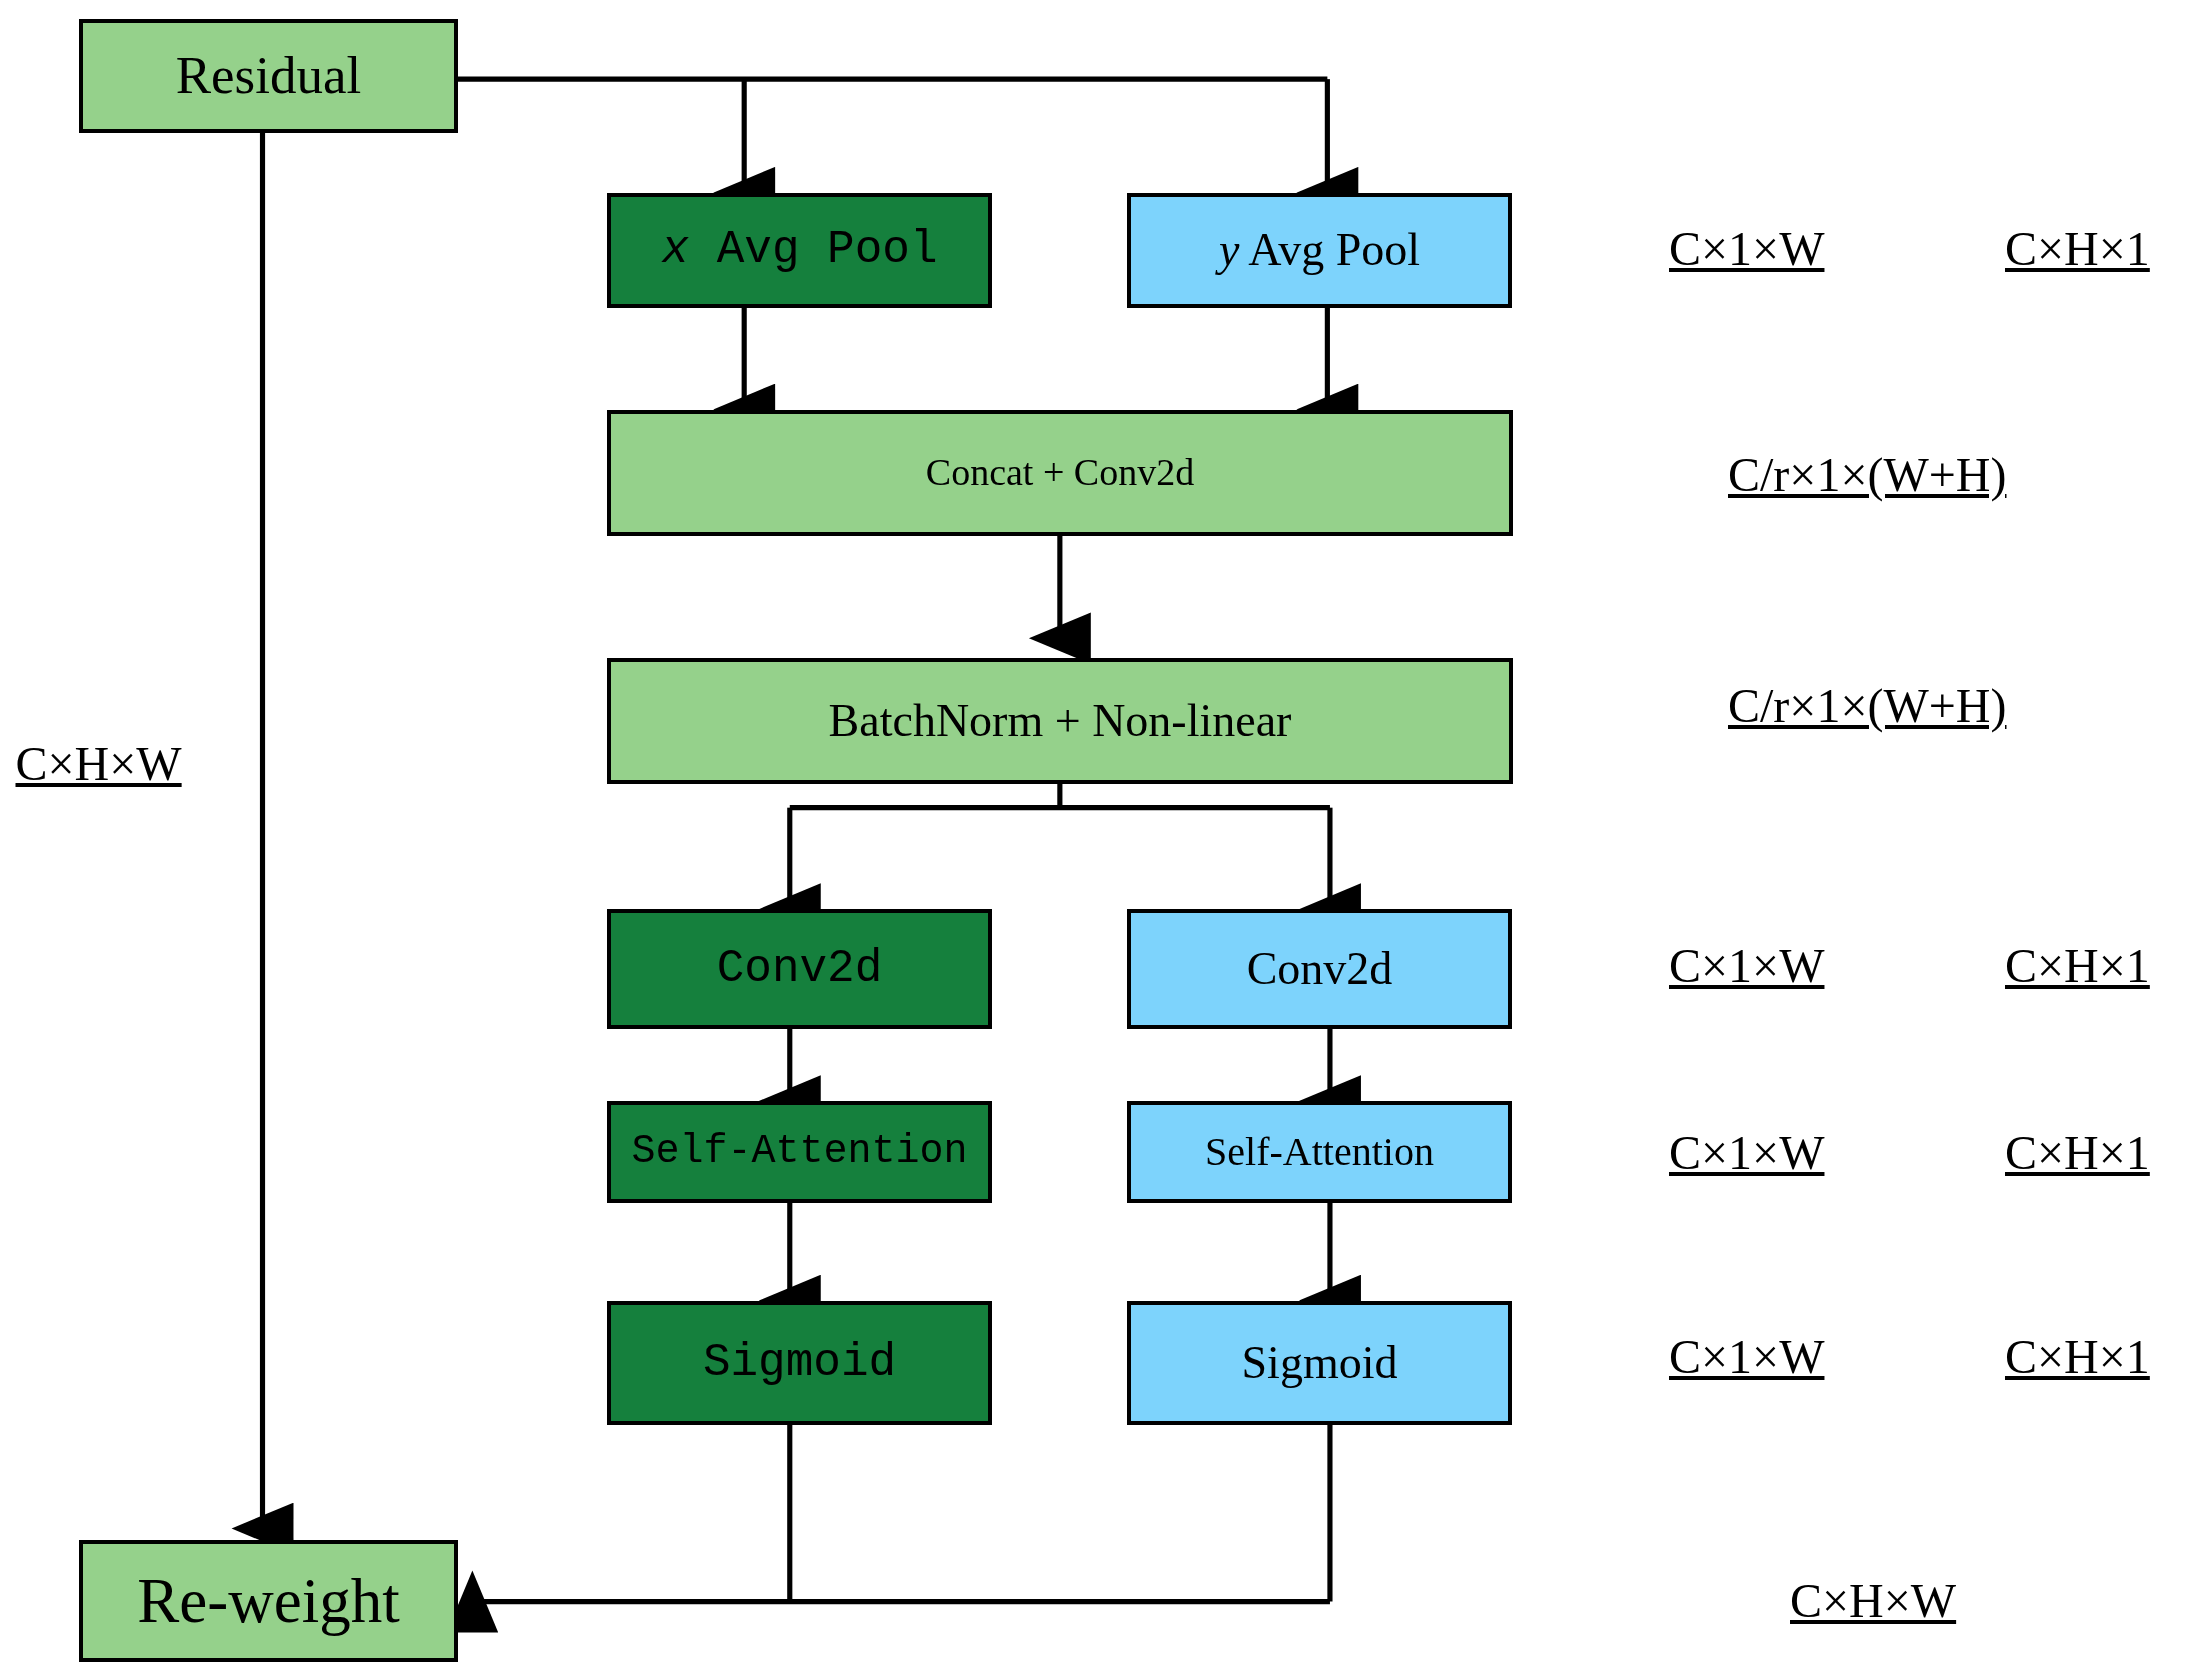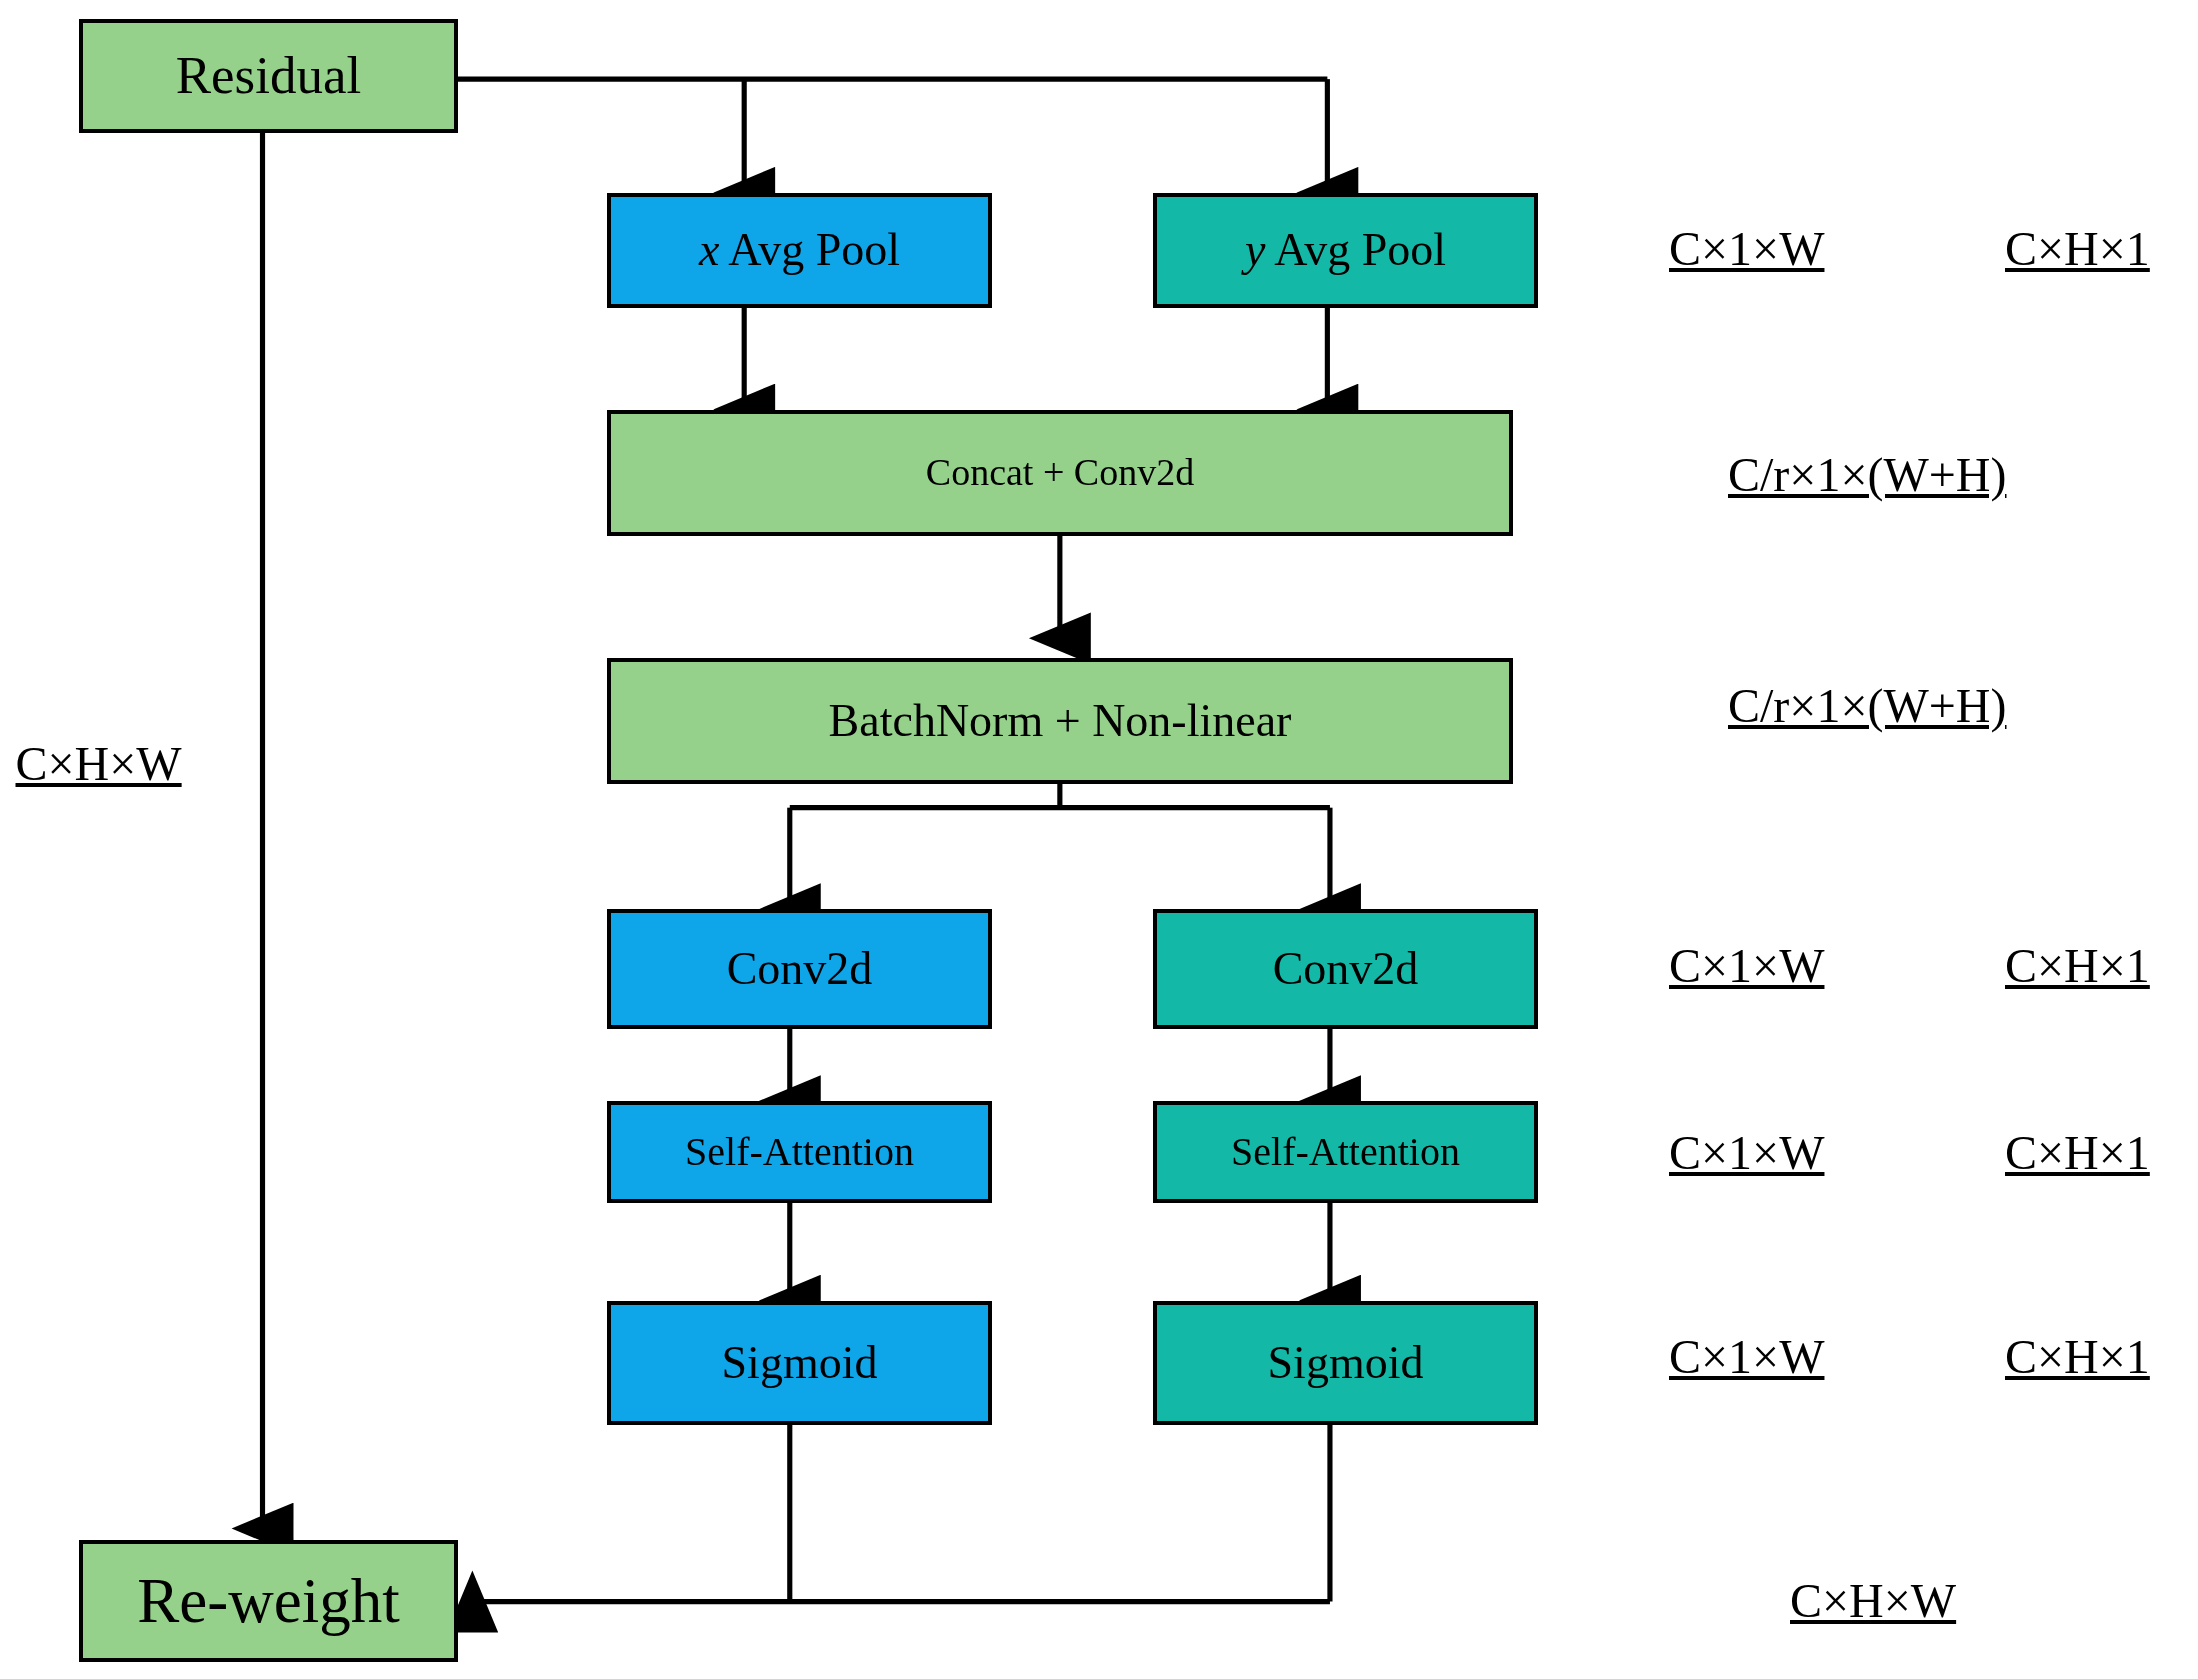--- a/index.html
+++ b/index.html
@@ -25,22 +25,22 @@
     display: flex;
     align-items: center;
     justify-content: center;
     text-align: center;
     line-height: 1.05;
     white-space: nowrap;
     z-index: 3;
   }
   .node .lbl { display: block; }
   .green  { background: #95d18b; }
-  .yellow { background: #0ea5e9; }
-  .blue   { background: #14b8a6; margin-left: 26px; }
+  .yellow { background: #15803d; font-family: Liberation Mono, monospace; }
+  .blue   { background: #7dd3fc; }
 
   .dim {
     position: absolute;
     white-space: nowrap;
     z-index: 2;
     text-decoration: underline;
   }
   svg#wires {
     position: absolute;
     left: 0; top: 0;

